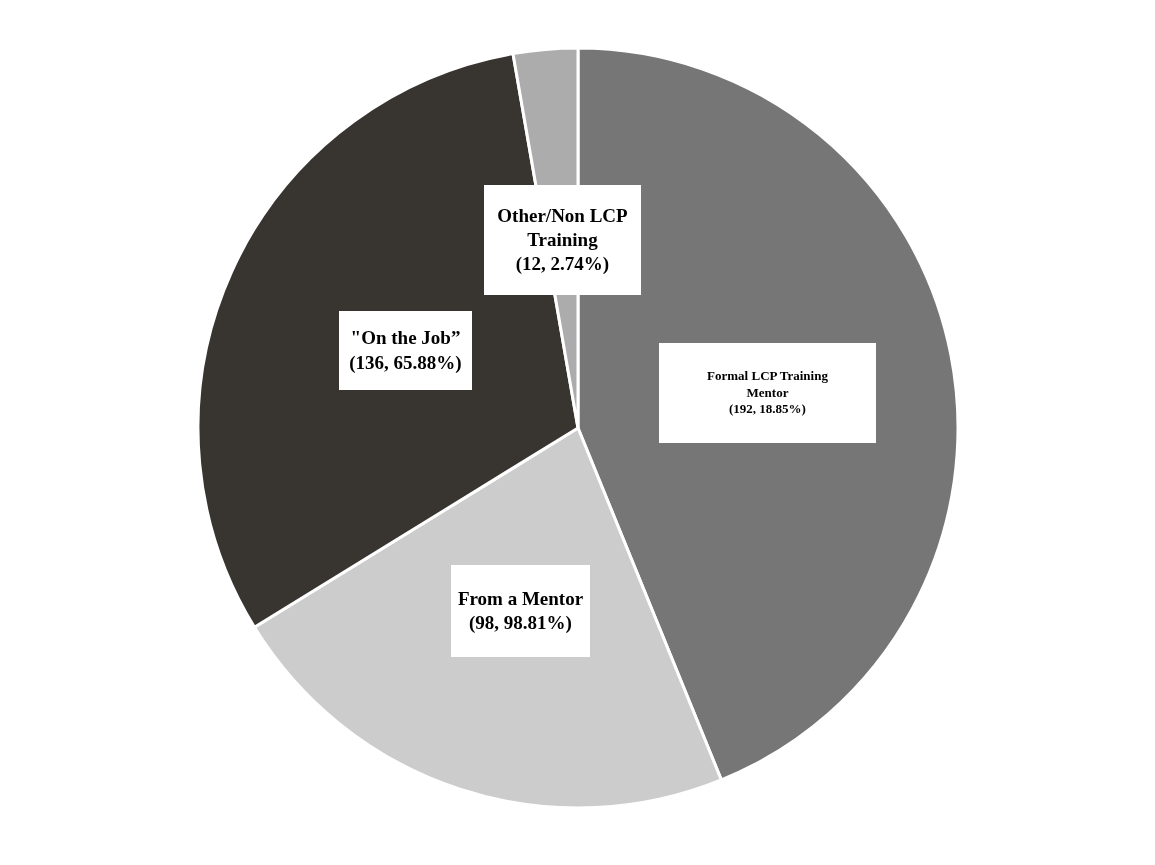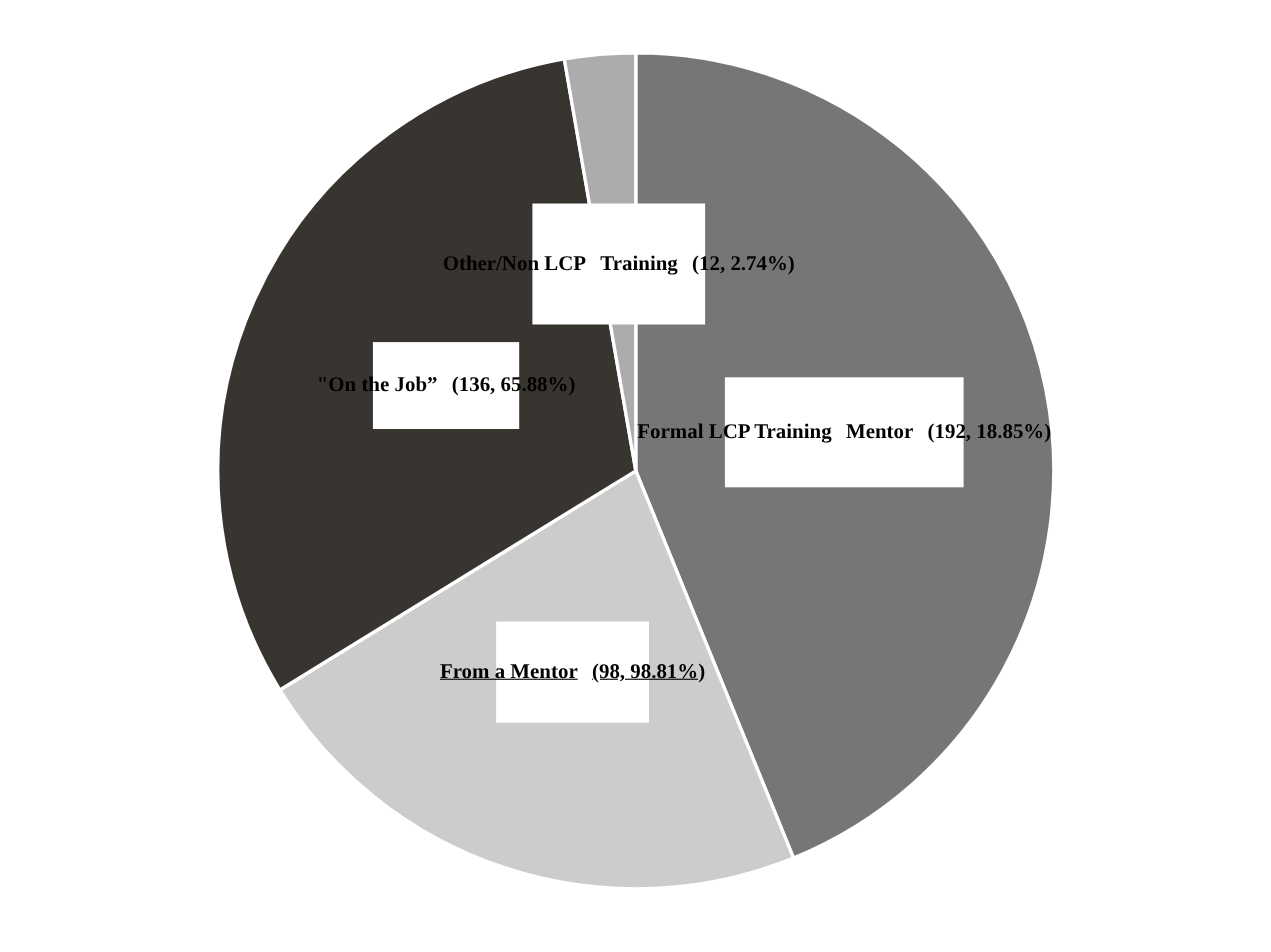--- a/index.html
+++ b/index.html
@@ -24,66 +24,64 @@
   #pie-svg {
     position: absolute;
     left: 0;
     top: 0;
   }
   .slice-label {
     position: absolute;
     background: #ffffff;
     box-sizing: border-box;
     display: flex;
-    flex-direction: row;
+    flex-direction: column;
     align-items: center;
     justify-content: center;
     font-family: "Liberation Serif", serif;
     font-weight: bold;
     color: #000000;
     line-height: 1.28;
     text-align: center;
     white-space: nowrap;
-    gap: 13px;
   }
   .slice-label .lbl-name {
     display: block;
   }
   .slice-label .lbl-value {
     display: block;
   }
   
   #label-other {
     left: 484px;
     top: 185px;
     width: 157px;
     height: 110px;
     font-size: 19px;
   }
   #label-formal {
     left: 659px;
     top: 343px;
     width: 217px;
     height: 100px;
-    font-size: 19px;
+    font-size: 13px;
   }
   #label-onthejob {
     left: 339px;
     top: 311px;
     width: 133px;
     height: 79px;
     font-size: 19px;
   }
   #label-mentor {
     left: 451px;
     top: 565px;
     width: 139px;
     height: 92px;
     font-size: 19px;
-    text-decoration: underline;
   }
 </style>
 </head>
 <body>
 
 <div id="chart-root">
 
   <svg id="pie-svg" width="1155" height="865" viewBox="0 0 1155 865">
     <g id="pie-slices">
         <path d="M 578 428 L 578.00 48.00 A 380 380 0 0 1 721.33 779.93 Z" fill="#767676" stroke="#ffffff" stroke-width="3" stroke-linejoin="miter"></path>

